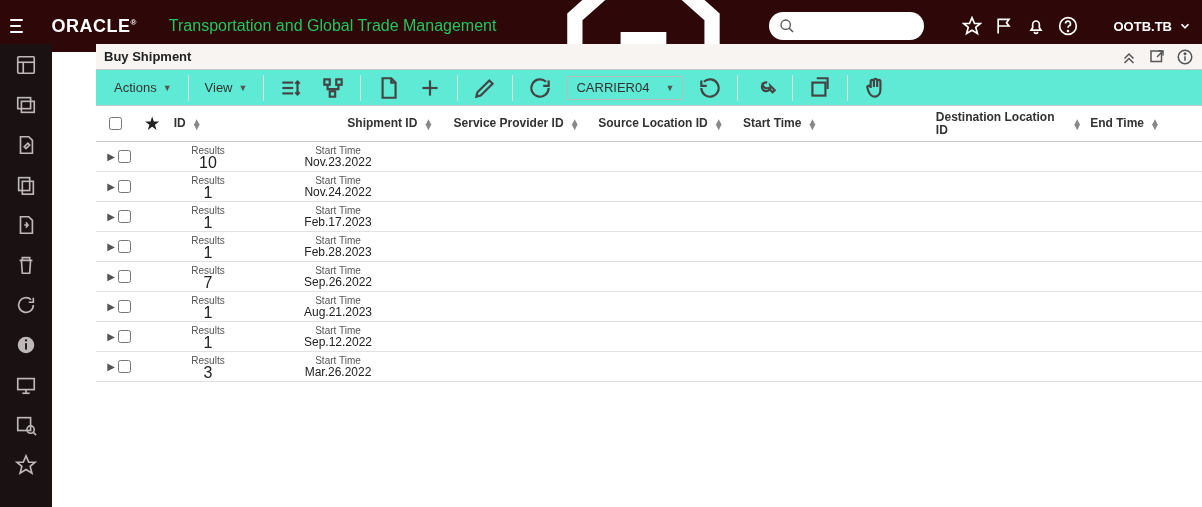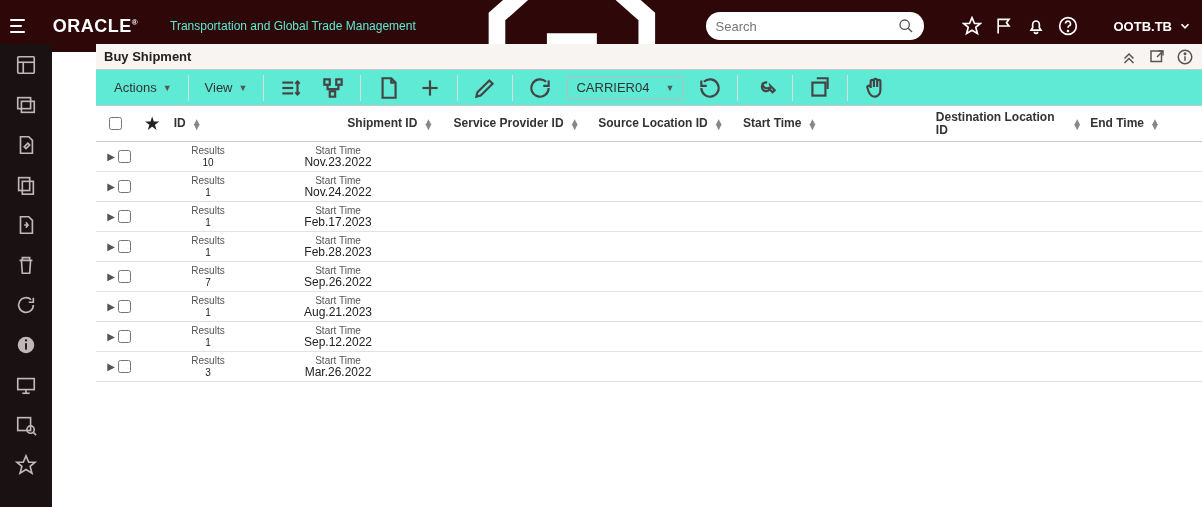--- a/index.html
+++ b/index.html
@@ -22,21 +22,21 @@
     display: flex;
     align-items: center;
     padding: 0 10px;
     gap: 28px;
   }
   .hamburger { width: 22px; height: 22px; display:flex; flex-direction:column; justify-content:center; gap:4px; cursor:pointer; }
   .hamburger span { display:block; height:2px; background:#fff; border-radius:1px; }
   .hamburger span:nth-child(2){ width:80%; }
   .brand-logo { font-weight: bold; font-size: 18px; letter-spacing: 0.5px; }
   .brand-tm { font-size:8px; vertical-align: super; }
-  .app-title { font-size: 12px; color: #5eead4; margin-left: 4px; white-space: nowrap; }
+  .app-title { font-size: 16px; color: #22c55e; margin-left: 4px; white-space: nowrap; }
   .topbar-spacer { flex:1; }
   .search-wrap {
     background:#fff;
     border-radius: 16px;
     height: 28px;
     width: 240px;
     display:flex;
     align-items:center;
     padding: 0 10px;
     gap:6px;
@@ -133,21 +133,21 @@
 
   
   .rows { overflow:auto; flex:1; }
   .row {
     height:30px; border-bottom:1px solid #e2e2e2; display:flex; align-items:center; font-size:11px; color:#444;
   }
   .row .rc-expand { width:22px; text-align:center; color:#555; cursor:pointer; font-size:10px; padding-left:8px;}
   .row .rc-check { width:30px; display:flex; justify-content:flex-start; }
   .row .rc-results { width:120px; text-align:center; }
   .row .rc-results .lbl{ font-size:10px; color:#555; line-height:11px;}
-  .row .rc-results .val{ font-size:10px; color:#222; line-height:13px;}
+  .row .rc-results .val{ font-size:16px; color:#222; line-height:13px;}
   .row .rc-start { width:140px; text-align:center; }
   .row .rc-start .lbl{ font-size:10px; color:#555; line-height:11px;}
   .row .rc-start .val{ font-size:12px; color:#222; line-height:13px;}
 
   input[type=checkbox]{ width:13px; height:13px; }
 
   svg { width:100%; height:100%; }
 </style>
 </head>
 <body>
@@ -162,21 +162,20 @@
     <span>ORACLE</span><span class="brand-tm">®</span>
   </span>
   <span class="app-title">Transportation and Global Trade Management</span>
   <div class="topbar-spacer"></div>
   <div class="ticon" style="margin-right:6px;">
     <svg viewBox="0 0 24 24" fill="none" stroke="white" stroke-width="2">
         <path d="M3 11 L12 3 L21 11 V21 H14 V14 H10 V21 H3 Z"></path>
       </svg>
   </div>
   <div class="search-wrap">
-    <input type="text" placeholder="Search" style="">
     <span style="width:16px;height:16px;color:#555;">
       <svg viewBox="0 0 24 24" fill="none" stroke="currentColor" stroke-width="2">
           <circle cx="10" cy="10" r="7"></circle>
           <line x1="21" y1="21" x2="15" y2="15"></line>
         </svg>
     </span>
   </div>
   <div class="top-icons">
     <div class="ticon">
       <svg viewBox="0 0 24 24" fill="none" stroke="white" stroke-width="2">

